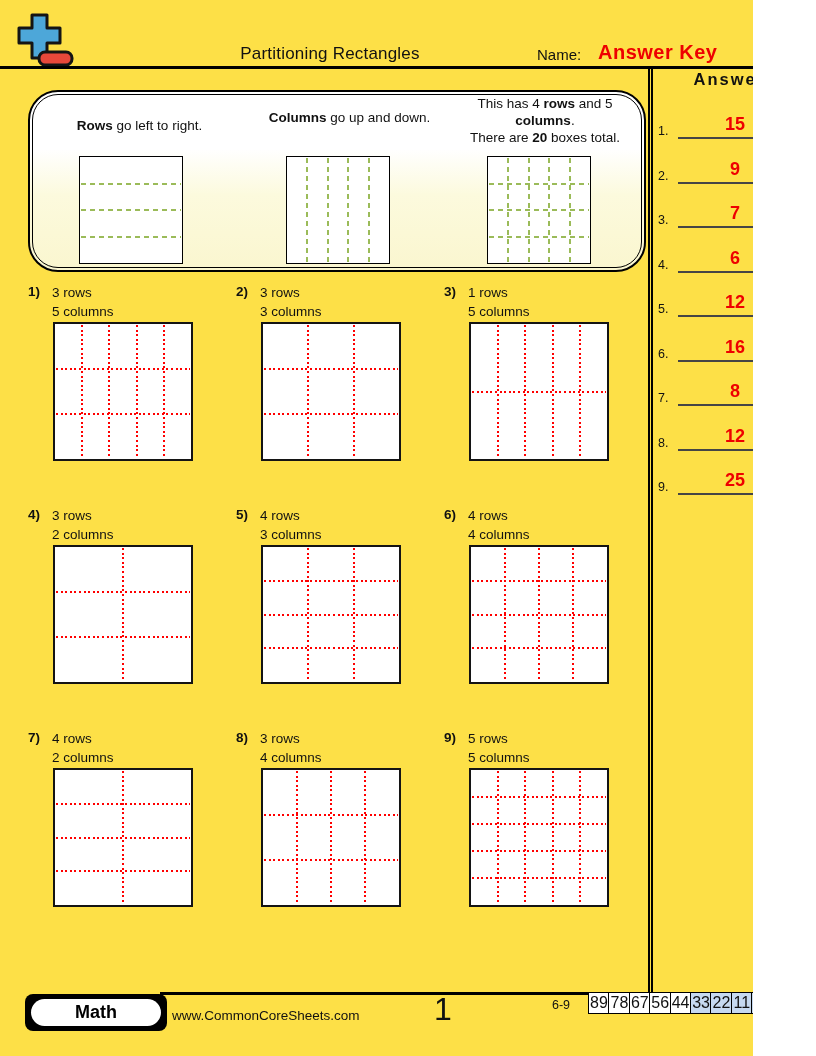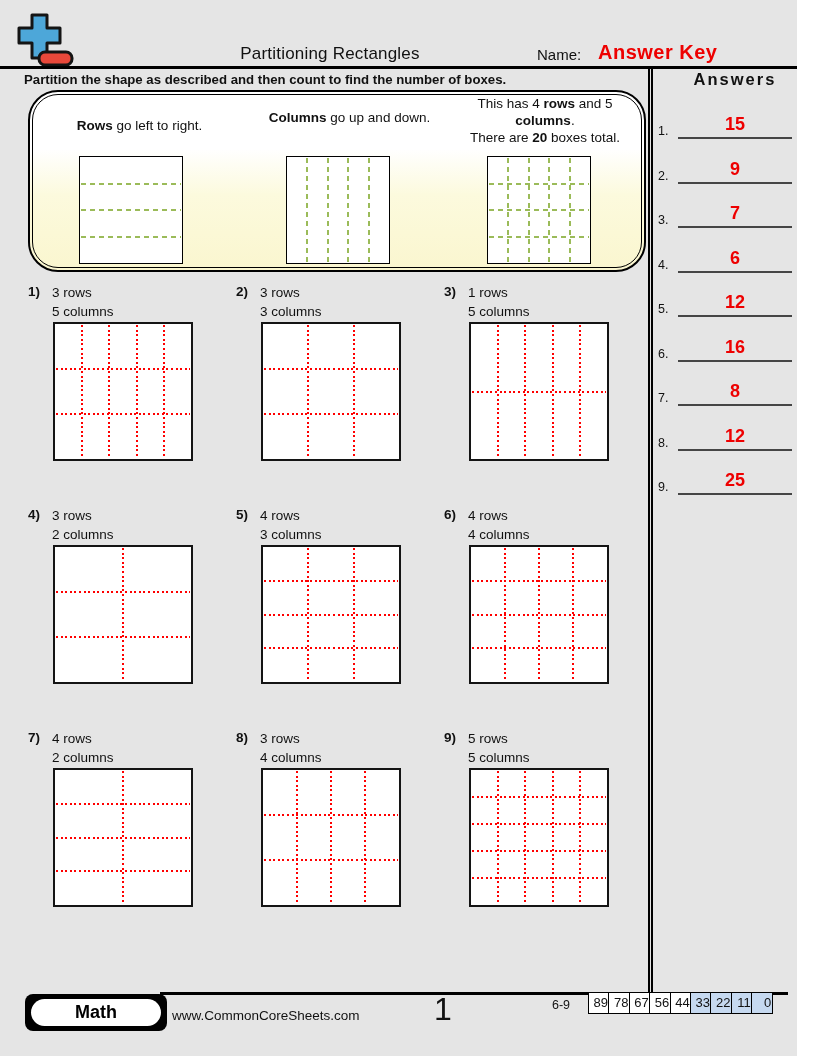--- a/index.html
+++ b/index.html
@@ -1,17 +1,17 @@
 <!DOCTYPE html>
 <html style="--answer-red: #ee0000; --partition-red: #ff0000; --example-green: #9bbb59; --example-bg: #faf6cf; --score-highlight: #c6d9f0; --logo-blue: #4da7d9; --logo-red: #e8483a;"><head>
 <meta charset="utf-8">
 <style>
   html,body{margin:0;padding:0;background:#fff;}
   body{font-family:"Liberation Sans","DejaVu Sans",sans-serif;color:#111;}
-  .page{position:relative;width:753px;height:1056px;background:#e5e5e5;overflow:hidden;padding-left:44px;}
+  .page{position:relative;width:753px;height:1056px;background:#fde047;overflow:hidden;}
 
   
   .logo{position:absolute;left:15px;top:11px;}
   .title{position:absolute;left:0;top:44px;width:660px;text-align:center;font-size:17px;letter-spacing:.2px;}
   .name-label{position:absolute;left:537px;top:46px;font-size:15px;}
   .name-value{position:absolute;left:598px;top:41px;font-size:20px;font-weight:bold;color:var(--answer-red);letter-spacing:.5px;}
   .header-rule{position:absolute;left:0;top:66px;width:816px;height:3px;background:#000;}
   .instruction{position:absolute;left:24px;top:72px;font-size:13.2px;font-weight:bold;}
 
   
@@ -49,40 +49,39 @@
   .p-rect{position:absolute;left:25px;top:38px;width:136px;height:135px;border:2.6px solid #141414;background:#fff;}
 
   
   .footer-rule{position:absolute;left:160px;top:992px;width:628px;height:2.5px;background:#000;}
   .subject-badge{position:absolute;left:25px;top:994px;width:142px;height:37px;background:#000;border-radius:8px;}
   .subject-pill{position:absolute;left:6px;top:5px;right:6px;bottom:5px;background:#fff;border-radius:14px;text-align:center;line-height:27px;font-size:18px;font-weight:bold;color:#000;}
   .site-url{position:absolute;left:172px;top:1008px;font-size:13.5px;}
   .page-number{position:absolute;left:398px;top:991px;width:90px;text-align:center;font-size:32px;}
   .score-label{position:absolute;left:552px;top:995px;font-size:12.5px;line-height:20px;}
   .score-cells{position:absolute;left:588px;top:992px;display:flex;}
-  .score-cell{box-sizing:border-box;min-width:22px;height:22px;border:1.6px solid #000;margin-left:-1.6px;text-align:right;line-height:19px;font-size:13px;background:#fff;padding:0 1px;}
+  .score-cell{box-sizing:border-box;min-width:22px;height:22px;border:1.6px solid #000;margin-left:-1.6px;text-align:center;line-height:19px;font-size:16px;background:#fff;padding:0 1px;}
   .score-cell:first-child{margin-left:0;}
   .score-cell.hl{background:var(--score-highlight);}
 </style>
 </head>
 <body>
 
 <div class="page">
 
   <div class="logo">
     <svg width="62" height="58" viewBox="0 0 62 58">
       <path d="M17 4 h15 v13 h13 v15 h-13 v15 h-15 v-15 H4 V17 h13 z" style="fill:var(--logo-blue);stroke:#141414;stroke-width:3;stroke-linejoin:round"></path>
       <rect x="24" y="41" width="33" height="13" rx="6" style="fill:var(--logo-red);stroke:#141414;stroke-width:3"></rect>
     </svg>
   </div>
   <div class="title">Partitioning Rectangles</div>
   <div class="name-label">Name:</div>
   <div class="name-value">Answer Key</div>
   <div class="header-rule"></div>
-  <div class="instruction">Partition the shape as described and then count to find the number of boxes.</div>
 
   <div class="v-sep"></div>
   <div class="answers-heading">Answers</div>
   <div id="answers-list">
       <div class="answer-row" style="top: 103px;">
         <span class="a-num">1.</span>
         <div class="a-line"></div>
         <div class="a-val">15</div>
       </div>
       <div class="answer-row" style="top: 148px;">

